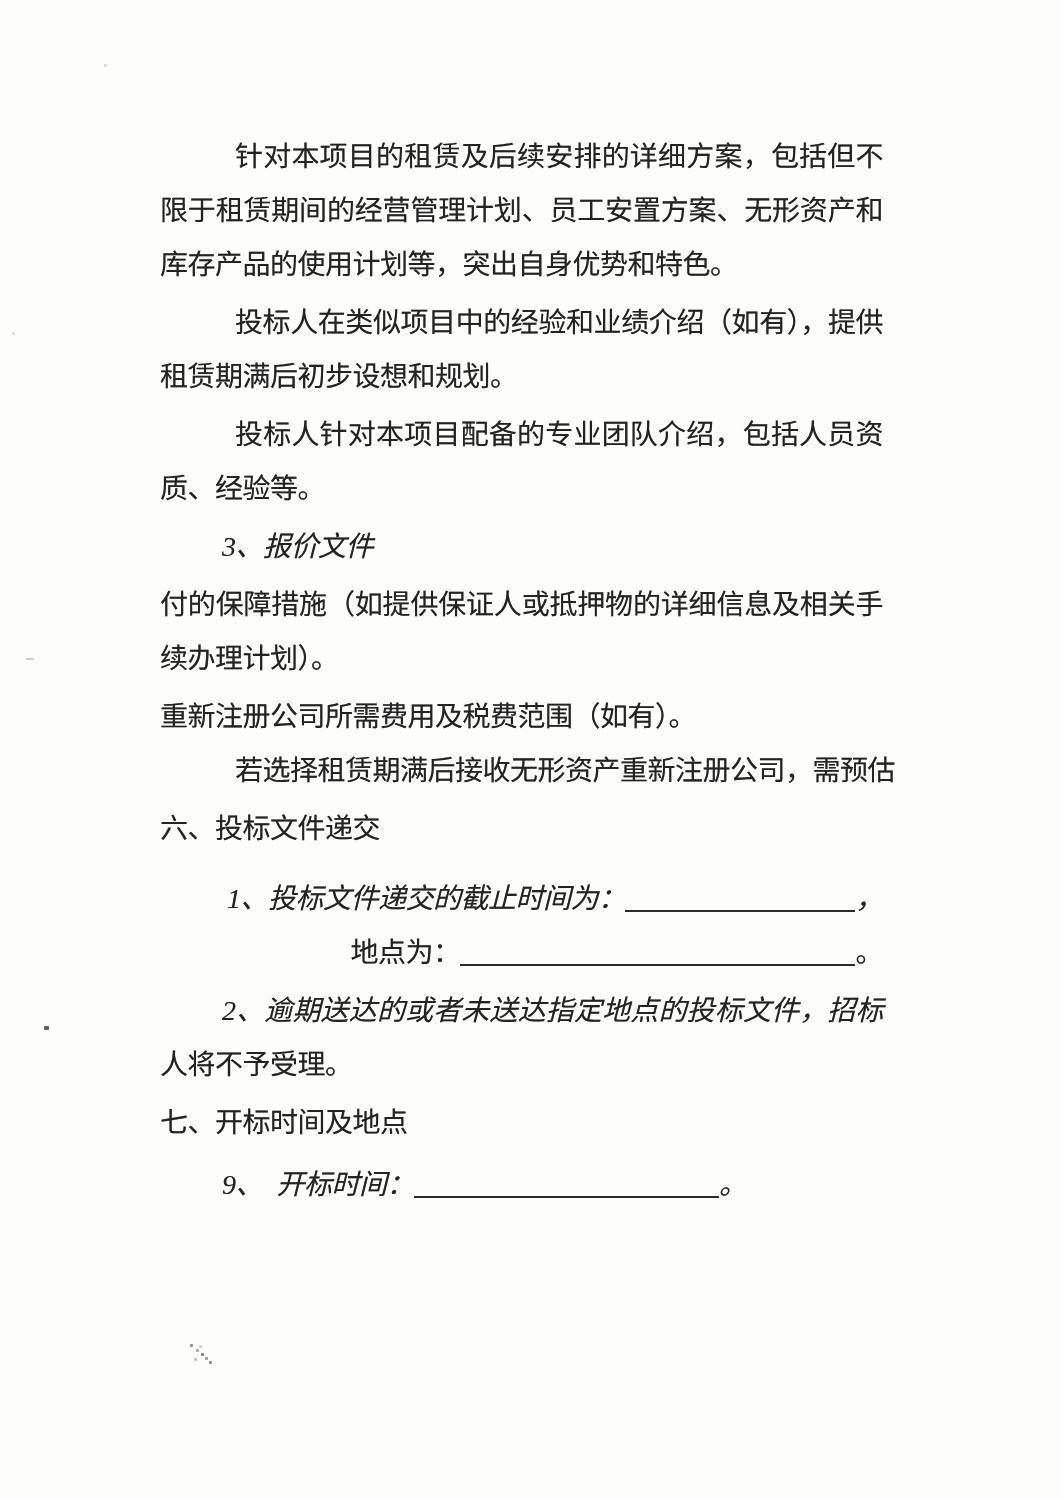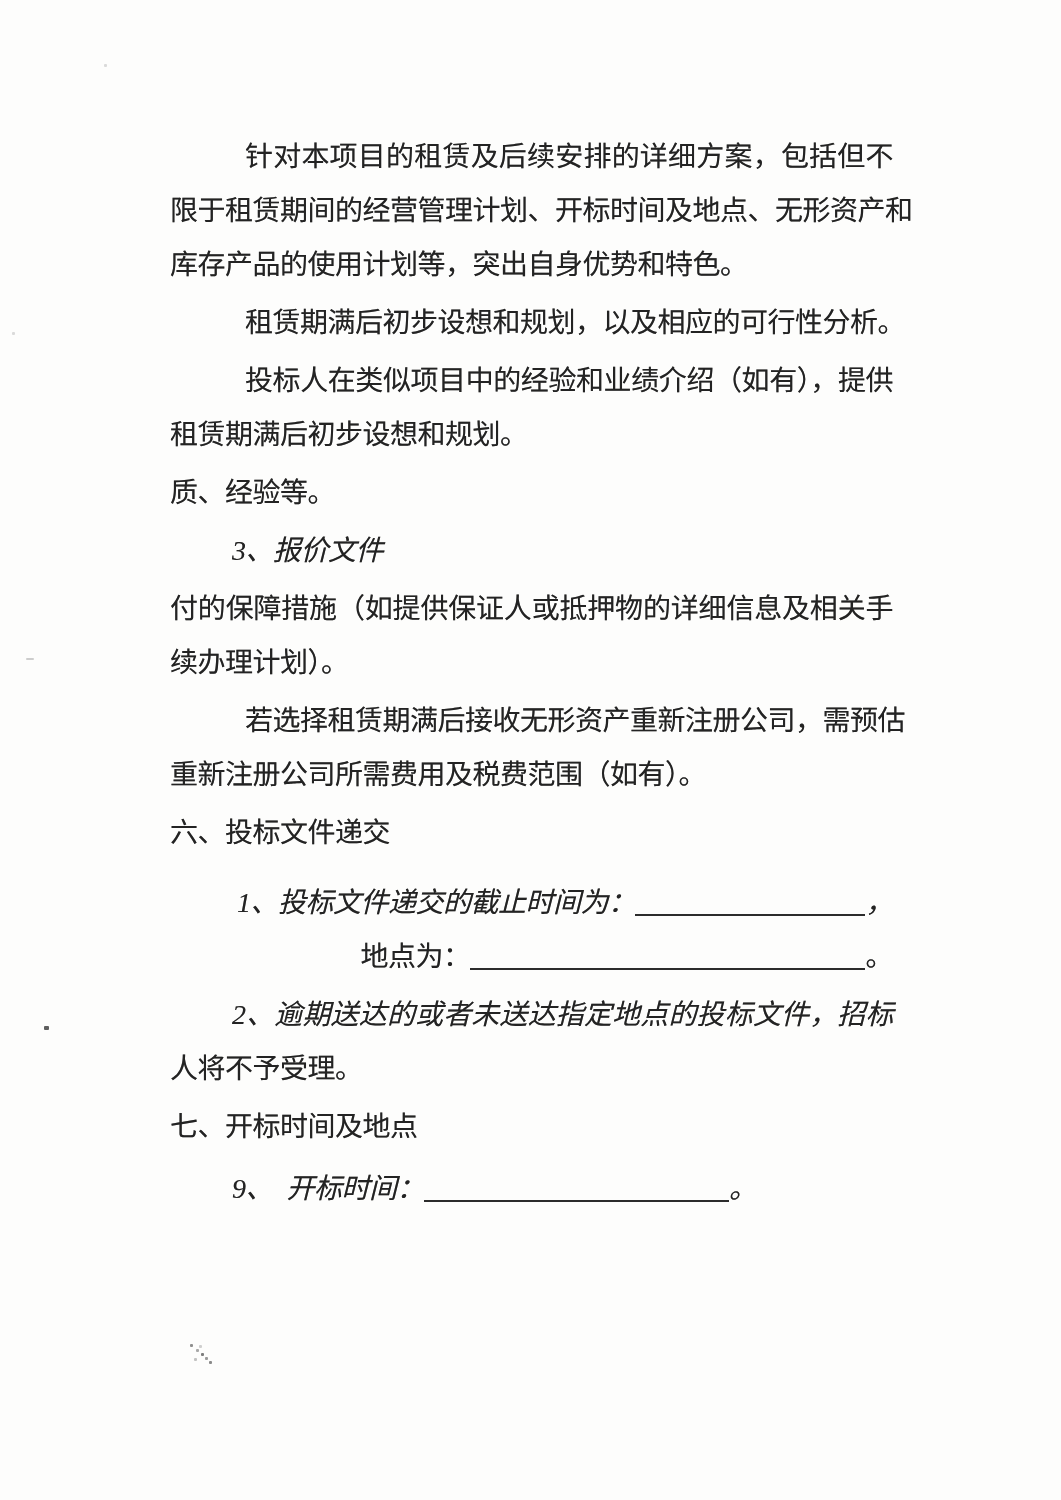--- a/index.html
+++ b/index.html
@@ -12,21 +12,21 @@
     width: 1061px;
     height: 1500px;
     margin: 0 auto;
     background: #fdfdfc;
     overflow: hidden;
     font-family: "Liberation Serif", "DejaVu Serif", serif;
     color: #232323;
   }
   .doc {
     position: absolute;
-    left: 170px;
+    left: 160px;
     top: 130px;
     width: 723px;
     font-size: 28px;
     letter-spacing: -0.5px;
     text-shadow: 0 0 0.6px rgba(20,20,20,0.45);
   }
   .block { margin: 0 0 4px 0; }
   .line {
     height: 54px;
     line-height: 54px;
@@ -61,43 +61,41 @@
   .speck.faint { background: #cdcdcd; width: 8px; height: 2px; }
   .speck.faint2 { background: #dadada; }
 </style>
 </head>
 <body>
 
 <div class="page">
   <div class="doc">
       <div class="block">
         <div class="line fill indent-body"><span>针对本项目的租赁及后续安排的详细方案，包括但不</span></div>
-        <div class="line fill"><span>限于租赁期间的经营管理计划、开标时间及地点、无形资产和</span></div>
+        <div class="line fill"><span>限于租赁期间的经营管理计划、员工安置方案、无形资产和</span></div>
         <div class="line"><span>库存产品的使用计划等，突出自身优势和特色。</span></div>
-      </div>
-      <div class="block">
-        <div class="line fill indent-body"><span>租赁期满后初步设想和规划，以及相应的可行性分析。</span></div>
       </div>
       <div class="block">
         <div class="line fill indent-body"><span>投标人在类似项目中的经验和业绩介绍（如有），提供</span></div>
         <div class="line"><span>租赁期满后初步设想和规划。</span></div>
       </div>
       <div class="block">
+        <div class="line fill indent-body"><span>投标人针对本项目配备的专业团队介绍，包括人员资</span></div>
         <div class="line"><span>质、经验等。</span></div>
       </div>
       <div class="block">
         <div class="line indent-num"><span>3、报价文件</span></div>
       </div>
       <div class="block">
         <div class="line fill"><span>付的保障措施（如提供保证人或抵押物的详细信息及相关手</span></div>
         <div class="line"><span>续办理计划）。</span></div>
       </div>
       <div class="block">
+        <div class="line"><span>重新注册公司所需费用及税费范围（如有）。</span></div>
         <div class="line fill indent-body"><span>若选择租赁期满后接收无形资产重新注册公司，需预估</span></div>
-        <div class="line"><span>重新注册公司所需费用及税费范围（如有）。</span></div>
       </div>
       <div class="block">
         <div class="line"><span>六、投标文件递交</span></div>
       </div>
       <div class="block" style="margin-top: 16px; text-align: right;">
         <div class="line indent-num"><span>1、投标文件递交的截止时间为：</span><span class="blank" style="width: 230px;"></span><span>，</span></div>
         <div class="line"><span>地点为：</span><span class="blank" style="width: 395px;"></span><span>。</span></div>
       </div>
       <div class="block">
         <div class="line fill indent-num"><span>2、逾期送达的或者未送达指定地点的投标文件，招标</span></div>

